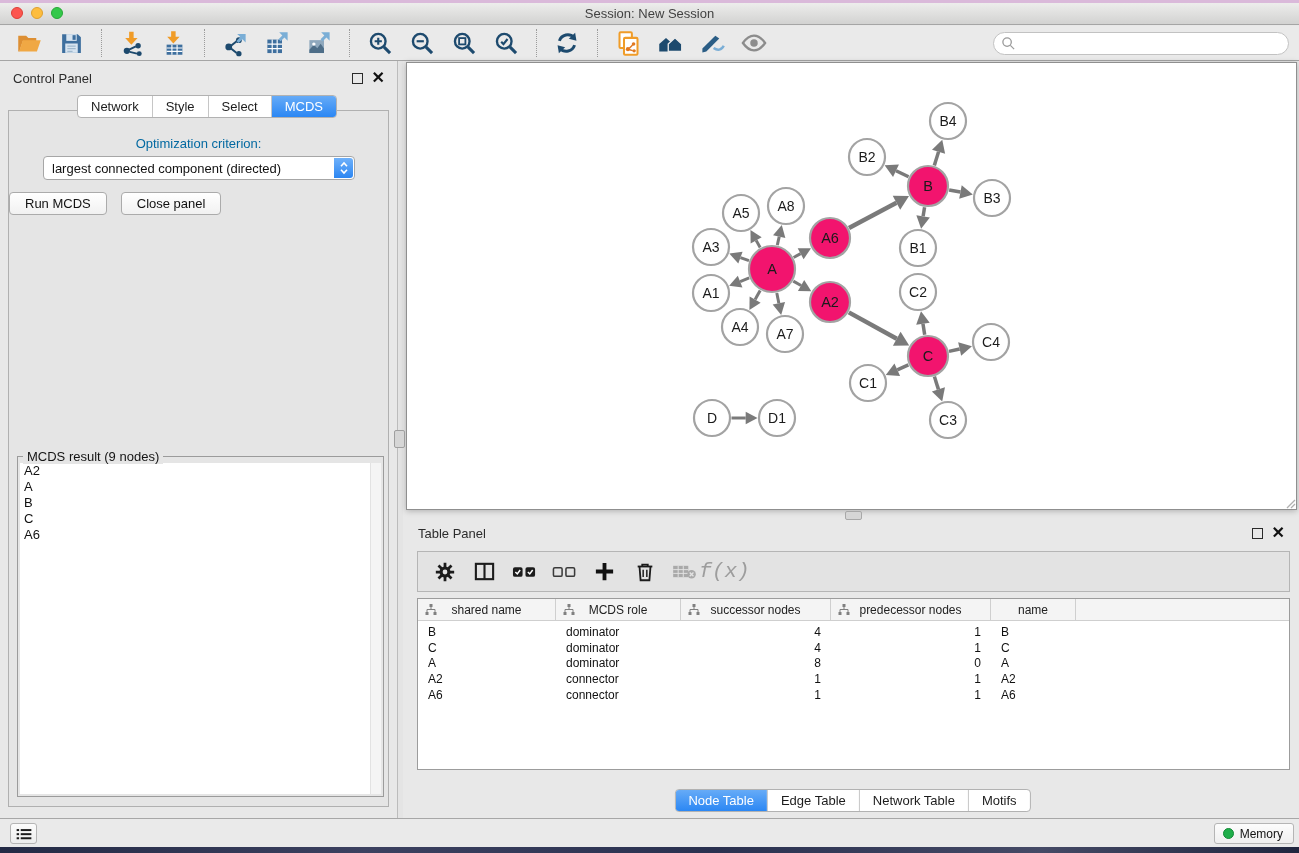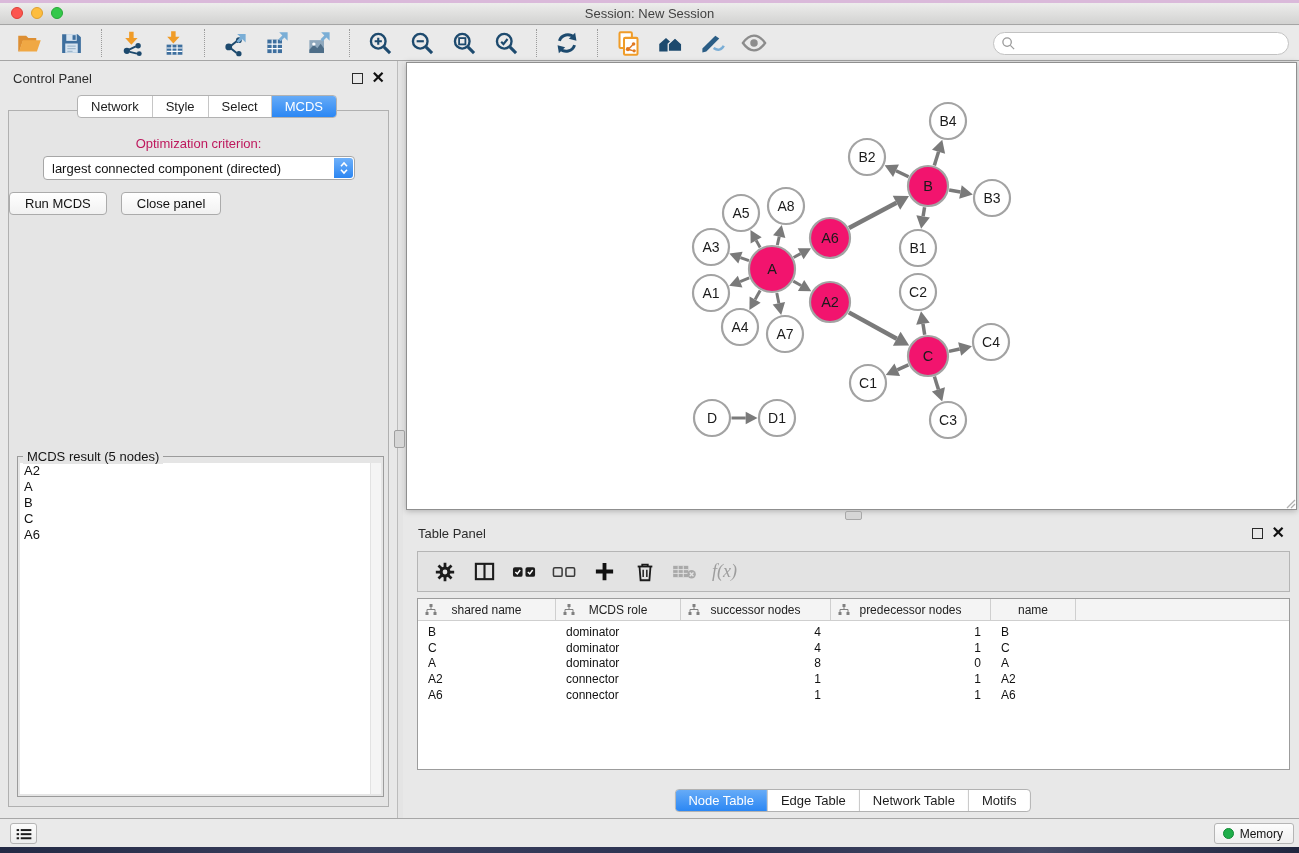--- a/index.html
+++ b/index.html
@@ -37,21 +37,21 @@
   .float-ic { width:9px; height:9px; border:1.5px solid #2a2a2a; display:inline-block; }
   .close-ic { font-size:16px; font-weight:bold; color:#111; line-height:12px; }
   .segbar { display:flex; background:#fff; border:1px solid #b2b2b2; border-radius:4px; height:21px; overflow:hidden; }
   .seg { padding:0 13px; font-size:13px; color:#1c1c1c; display:flex; align-items:center;
          border-right:1px solid #c6c6c6; white-space:nowrap; }
   .seg:last-child { border-right:none; }
   .seg.active { background:linear-gradient(#66abf7,#2b87f4); color:#fff; }
   .cp-tabs { position:absolute; left:77px; top:34px; z-index:2; }
   .cp-body { position:absolute; left:8px; top:49px; width:381px; height:697px; background:#e5e5e5;
              border:1px solid #b0b0b0; box-sizing:border-box; }
-  .opt-label { position:absolute; left:0; width:100%; top:25px; text-align:center; font-size:13px; color:#be185d; }
+  .opt-label { position:absolute; left:0; width:100%; top:25px; text-align:center; font-size:13px; color:#0369a1; }
   .opt-select { position:absolute; left:34px; top:45px; width:312px; height:24px; background:#fff;
                 border:1px solid #a6a6a6; border-radius:4px; font-size:13px; display:flex; align-items:center;
                 padding-left:8px; box-sizing:border-box; color:#111; }
   .stepper { position:absolute; right:1px; top:1px; width:19px; height:20px;
              background:linear-gradient(#6fb1fa,#2c86f2); border-radius:0 3px 3px 0;
              display:flex; align-items:center; justify-content:center; }
   .cp-buttons { position:absolute; top:81px; left:0; width:100%; display:flex; gap:14px; }
   .mac-btn { height:23px; padding:0 15px; background:linear-gradient(#ffffff,#f1f1f1); border:1px solid #ababab;
              border-radius:4px; font-size:13px; color:#111; font-family:inherit; cursor:default; }
   .result-fieldset { position:absolute; left:8px; top:345px; width:365px; height:339px; border:1px solid #9b9b9b; }
@@ -75,21 +75,21 @@
   .net-canvas svg { position:absolute; left:0; top:0; }
   .net-resize { position:absolute; right:0; bottom:0; }
   .grip-h { position:absolute; left:845px; top:511px; width:15px; height:7px; background:#d6d6d6;
             border:1px solid #a8a8a8; border-radius:2px; }
   
   .table-panel { position:absolute; left:406px; top:518px; width:893px; height:300px; }
   .tp-toolbar { position:absolute; left:11px; top:33px; width:873px; height:41px; background:#e3e3e3;
                 border:1px solid #b5b5b5; display:flex; align-items:center; padding-left:12px; gap:11px; box-sizing:border-box; }
   .tpi { width:29px; height:29px; background:transparent; border:none; display:flex; align-items:center;
          justify-content:center; padding:0; cursor:default; }
-  .fx { font-family:Liberation Serif, serif; font-style:italic; font-size:18px; color:#9d9d9d; }
+  .fx { font-family:Liberation Mono, monospace; font-style:italic; font-size:21px; color:#9d9d9d; }
   .table-wrap { position:absolute; left:11px; top:80px; width:873px; height:172px; background:#fff;
                 border:1px solid #9c9c9c; box-sizing:border-box; overflow:hidden; }
   .thead { display:flex; height:21px; background:#f4f4f4; border-bottom:1px solid #cfcfcf; }
   .th { position:relative; display:flex; align-items:center; justify-content:center; font-size:12px; color:#222;
         border-right:1px solid #cfcfcf; box-sizing:border-box; }
   .th .tree-ic { position:absolute; left:7px; top:5px; }
   .th-fill { flex:1; border-right:none; }
   .tbody { padding-top:3px; }
   .trow { display:flex; height:15.8px; align-items:center; }
   .td { font-size:12px; color:#111; box-sizing:border-box; padding:0 10px; overflow:hidden; white-space:nowrap; }
@@ -275,21 +275,21 @@
               <path d="M2 5.2L5 2l3 3.2" fill="none" stroke="#fff" stroke-width="1.6"></path>
               <path d="M2 8.8L5 12l3-3.2" fill="none" stroke="#fff" stroke-width="1.6"></path>
             </svg>
         </span>
       </div>
       <div class="cp-buttons">
         <button class="mac-btn">Run MCDS</button>
         <button class="mac-btn">Close panel</button>
       </div>
       <div class="result-fieldset">
-        <span class="result-legend">MCDS result (5 nodes)</span>
+        <span class="result-legend">MCDS result (9 nodes)</span>
         <div class="result-list">
           <div class="result-scroll"></div>
         <div class="result-item">A2</div>
             <div class="result-item">A</div>
             <div class="result-item">B</div>
             <div class="result-item">C</div>
             <div class="result-item">A6</div>
           </div>
       </div>
     </div>

